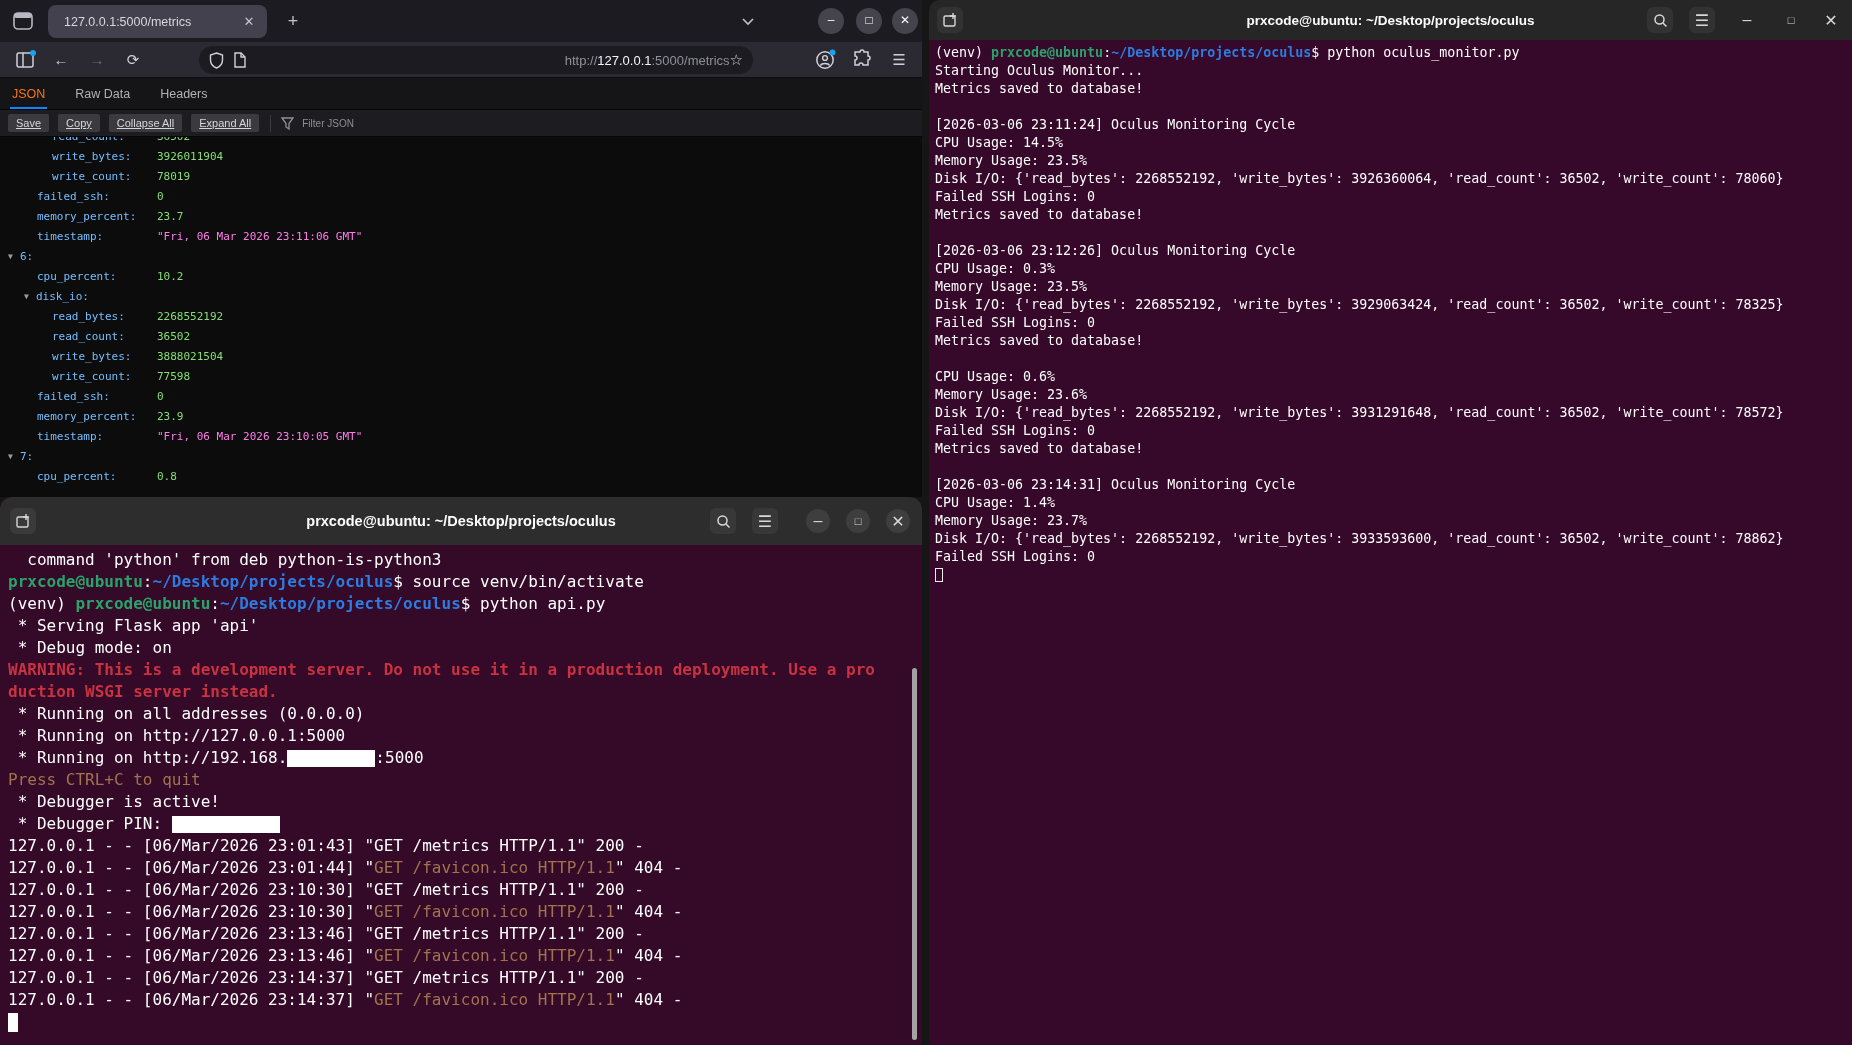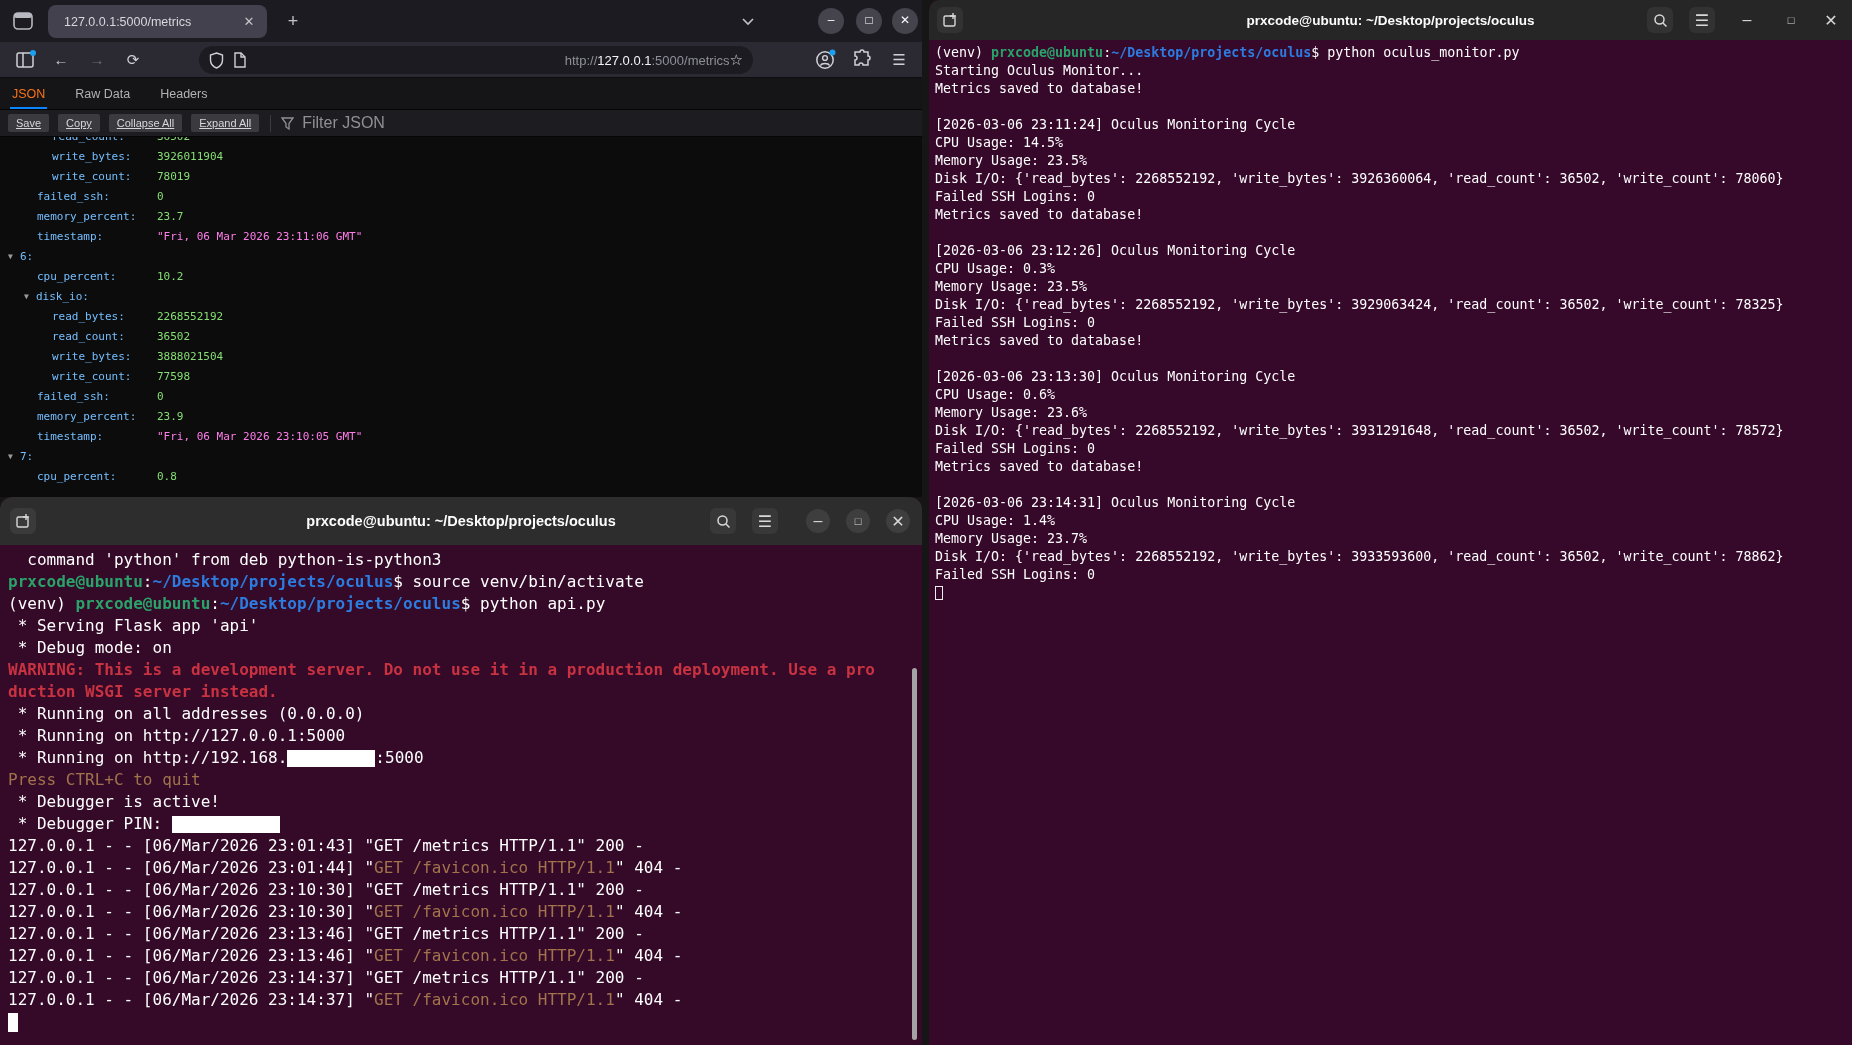--- a/index.html
+++ b/index.html
@@ -36,21 +36,21 @@
   .vtab { font-size:12.5px; color:#b1b1b6; margin-right:30px; position:relative; height:100%;
           display:flex; align-items:center; }
   .vtab.active { color:#f97316; }
   .vtab.active::after { content:""; position:absolute; left:-2px; right:-2px; bottom:0; height:2px;
                         background:#0a84ff; }
   .vtoolbar { position:absolute; left:0; top:110px; width:100%; height:27px; background:#1d1d21;
               border-bottom:1px solid #060607; display:flex; align-items:center; padding-left:8px; }
   .vbtn { background:#3a3a3f; color:#d7d7db; font-size:11px; border:none; border-radius:2px;
           padding:3px 8px; margin-right:9px; font-family:"Liberation Sans",sans-serif;text-decoration:underline; }
   .vsep { width:1px; height:17px; background:#3a3a3f; margin:0 10px 0 2px; }
-  .vfilter { display:flex; align-items:center; color:#8f8f94; font-size:16px; }
+  .vfilter { display:flex; align-items:center; color:#8f8f94; font-size:10px; }
   .vfilter svg { margin-right:8px; }
 
   
   #jsonc { position:absolute; left:0; top:137px; width:100%; height:360px; overflow:hidden;
            font-family:"DejaVu Sans Mono", monospace; font-size:11px; background:#0c0c0d; }
   .jrow { position:relative; height:20px; line-height:20px; white-space:nowrap; }
   .jrow.clip { margin-top:-10px; }
   .tw { position:absolute; top:0; color:#9a9aa0; font-size:8px; }
   .jrow.top .tw { left:8px; }
   .jrow.obj2 .tw { left:24px; }
@@ -347,21 +347,20 @@
       <div class="tline"><span class="seg fg">Failed SSH Logins: 0</span></div>
       <div class="tline"><span class="seg fg">Metrics saved to database!</span></div>
       <div class="tline">&nbsp;</div>
       <div class="tline"><span class="seg fg">[2026-03-06 23:12:26] Oculus Monitoring Cycle</span></div>
       <div class="tline"><span class="seg fg">CPU Usage: 0.3%</span></div>
       <div class="tline"><span class="seg fg">Memory Usage: 23.5%</span></div>
       <div class="tline"><span class="seg fg">Disk I/O: {'read_bytes': 2268552192, 'write_bytes': 3929063424, 'read_count': 36502, 'write_count': 78325}</span></div>
       <div class="tline"><span class="seg fg">Failed SSH Logins: 0</span></div>
       <div class="tline"><span class="seg fg">Metrics saved to database!</span></div>
       <div class="tline">&nbsp;</div>
-      <div class="tline"><span class="seg fg">[2026-03-06 23:13:30] Oculus Monitoring Cycle</span></div>
       <div class="tline"><span class="seg fg">CPU Usage: 0.6%</span></div>
       <div class="tline"><span class="seg fg">Memory Usage: 23.6%</span></div>
       <div class="tline"><span class="seg fg">Disk I/O: {'read_bytes': 2268552192, 'write_bytes': 3931291648, 'read_count': 36502, 'write_count': 78572}</span></div>
       <div class="tline"><span class="seg fg">Failed SSH Logins: 0</span></div>
       <div class="tline"><span class="seg fg">Metrics saved to database!</span></div>
       <div class="tline">&nbsp;</div>
       <div class="tline"><span class="seg fg">[2026-03-06 23:14:31] Oculus Monitoring Cycle</span></div>
       <div class="tline"><span class="seg fg">CPU Usage: 1.4%</span></div>
       <div class="tline"><span class="seg fg">Memory Usage: 23.7%</span></div>
       <div class="tline"><span class="seg fg">Disk I/O: {'read_bytes': 2268552192, 'write_bytes': 3933593600, 'read_count': 36502, 'write_count': 78862}</span></div>

